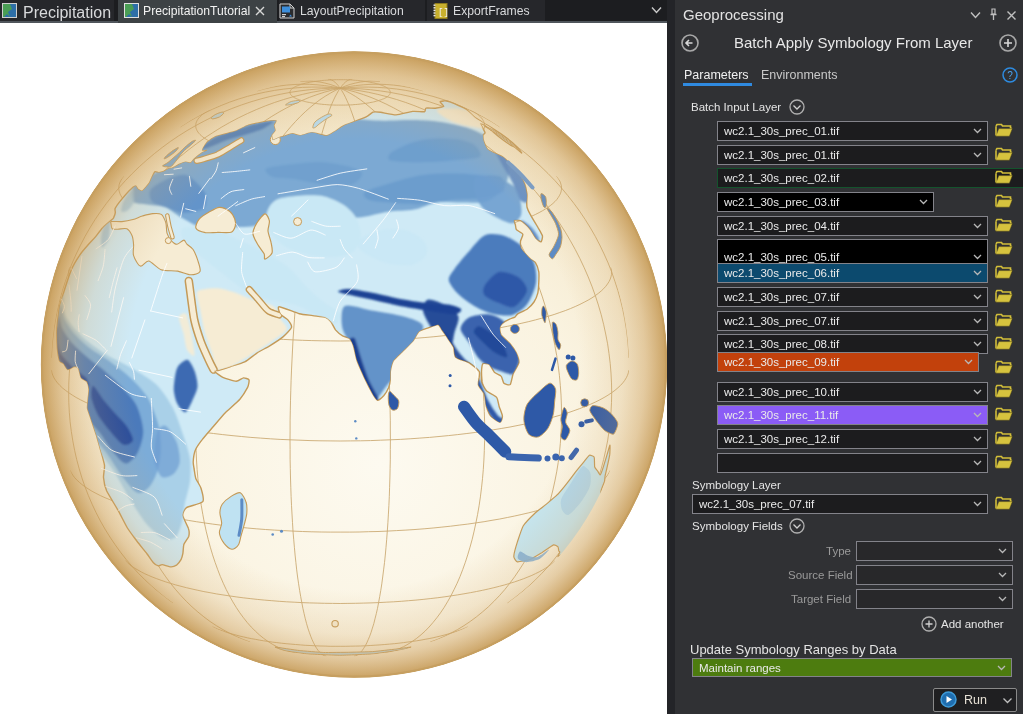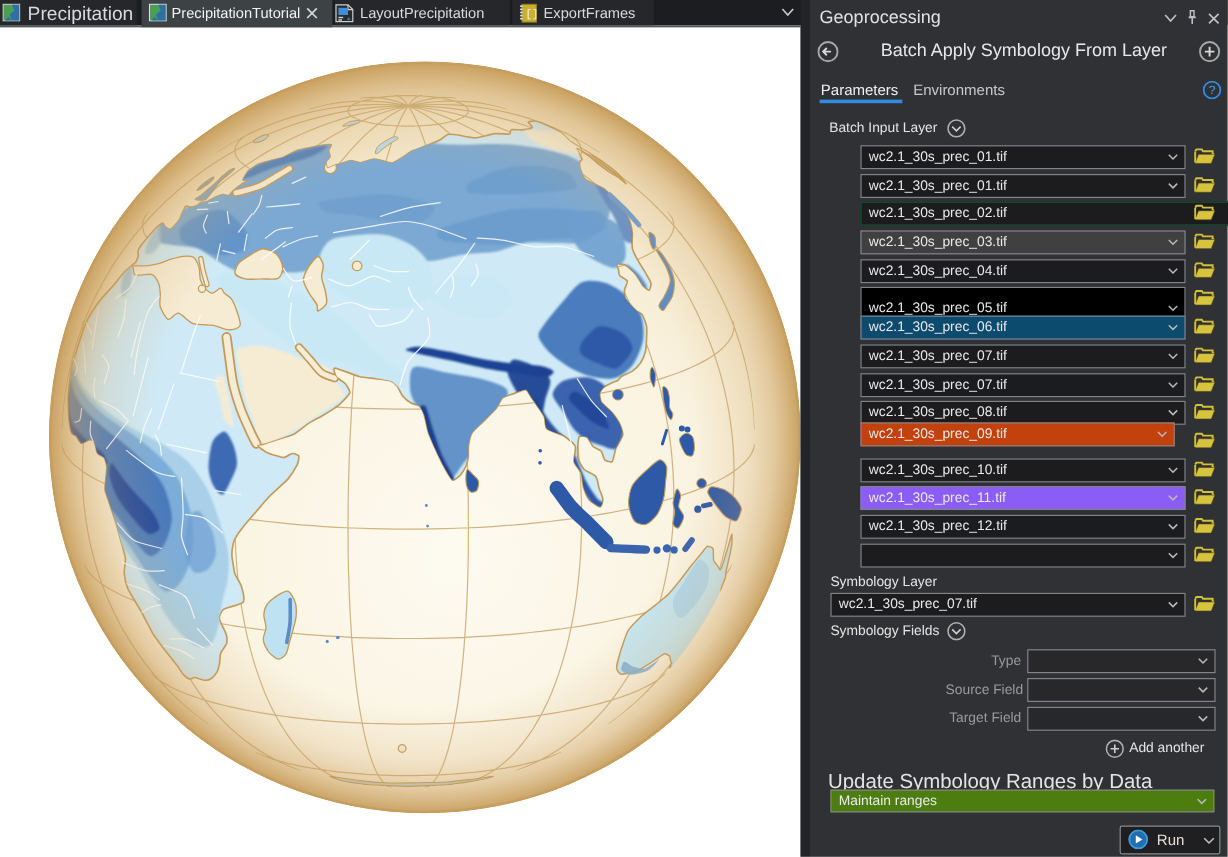--- a/index.html
+++ b/index.html
@@ -316,21 +316,21 @@
     <span style="position:absolute;left:6px;top:50%;transform:translateY(-50%);color:#eaeaea;font-size:11.5px;white-space:nowrap">wc2.1_30s_prec_02.tif</span>
 <svg style="position:absolute;right:5px;top:50%;margin-top:-3px" width="9" height="6" viewBox="0 0 9 6">
       <path d="M1 1 L4.5 4.5 L8 1" fill="none" stroke="#b8b8b8" stroke-width="1.3"></path>
     </svg>
   </div>
 <svg style="position:absolute;left:995px;top:170px" width="18" height="15" viewBox="0 0 18 15">
 <path d="M1 3 L2 1.5 L6.5 1.5 L7.5 3 L15.5 3 L15.5 6 L16 6 L16 4.5" fill="none" stroke="#d2bf3a" stroke-width="1.6"></path>
 <path d="M0.8 13.2 L3.8 5.6 L17.4 5.6 L14.4 13.2 Z" fill="#d6c33e" stroke="#4a431a" stroke-width="0.5"></path>
 <path d="M1 3.2 L1 12.5" stroke="#d2bf3a" stroke-width="1.6"></path>
 </svg>
-<div style="position:absolute;left:717px;top:192px;width:271px;height:20px;background:#404040;border:1px solid #83838a;box-sizing:border-box">
+<div style="position:absolute;left:717px;top:192px;width:217px;height:20px;background:#000000;border:1px solid #83838a;box-sizing:border-box">
     <span style="position:absolute;left:6px;top:50%;transform:translateY(-50%);color:#eaeaea;font-size:11.5px;white-space:nowrap">wc2.1_30s_prec_03.tif</span>
 <svg style="position:absolute;right:5px;top:50%;margin-top:-3px" width="9" height="6" viewBox="0 0 9 6">
       <path d="M1 1 L4.5 4.5 L8 1" fill="none" stroke="#b8b8b8" stroke-width="1.3"></path>
     </svg>
   </div>
 <svg style="position:absolute;left:995px;top:194px" width="18" height="15" viewBox="0 0 18 15">
 <path d="M1 3 L2 1.5 L6.5 1.5 L7.5 3 L15.5 3 L15.5 6 L16 6 L16 4.5" fill="none" stroke="#d2bf3a" stroke-width="1.6"></path>
 <path d="M0.8 13.2 L3.8 5.6 L17.4 5.6 L14.4 13.2 Z" fill="#d6c33e" stroke="#4a431a" stroke-width="0.5"></path>
 <path d="M1 3.2 L1 12.5" stroke="#d2bf3a" stroke-width="1.6"></path>
 </svg>
@@ -492,21 +492,21 @@
       <path d="M1 1 L4.5 4.5 L8 1" fill="none" stroke="#b8b8b8" stroke-width="1.3"></path>
     </svg>
   </div>
 
 <svg class="abs" style="left:921px;top:616px" width="16" height="16" viewBox="0 0 16 16">
     <circle cx="8" cy="8" r="7" fill="none" stroke="#b0b0b0" stroke-width="1.3"></circle>
     <path d="M8 4.5 L8 11.5 M4.5 8 L11.5 8" stroke="#d0d0d0" stroke-width="1.3"></path>
   </svg>
 <span class="abs" style="left:941px;top:618px;font-size:11.5px;color:#e4e4e4">Add another</span>
 
-<span class="abs" style="left:690px;top:642px;font-size:17px;color:#e4e4e4">Update Symbology Ranges by Data</span>
+<span class="abs" style="left:690px;top:642px;font-size:13px;color:#e4e4e4">Update Symbology Ranges by Data</span>
 <div style="position:absolute;left:692px;top:658px;width:320px;height:19px;background:#4d7c0f;border:1px solid #83838a;box-sizing:border-box">
     <span style="position:absolute;left:6px;top:50%;transform:translateY(-50%);color:#eaeaea;font-size:11.5px;white-space:nowrap">Maintain ranges</span>
 <svg style="position:absolute;right:5px;top:50%;margin-top:-3px" width="9" height="6" viewBox="0 0 9 6">
       <path d="M1 1 L4.5 4.5 L8 1" fill="none" stroke="#b8b8b8" stroke-width="1.3"></path>
     </svg>
   </div>
 
 <div class="abs" style="left:933px;top:688px;width:84px;height:24px;background:#1f1f21;border:1px solid #8a8a8a;border-radius:2px;box-sizing:border-box"></div>
 <svg class="abs" style="left:940px;top:691px" width="17" height="17" viewBox="0 0 17 17">
     <circle cx="8.5" cy="8.5" r="7.5" fill="#1f6eb0" stroke="#3e9bd8" stroke-width="1.5"></circle>

